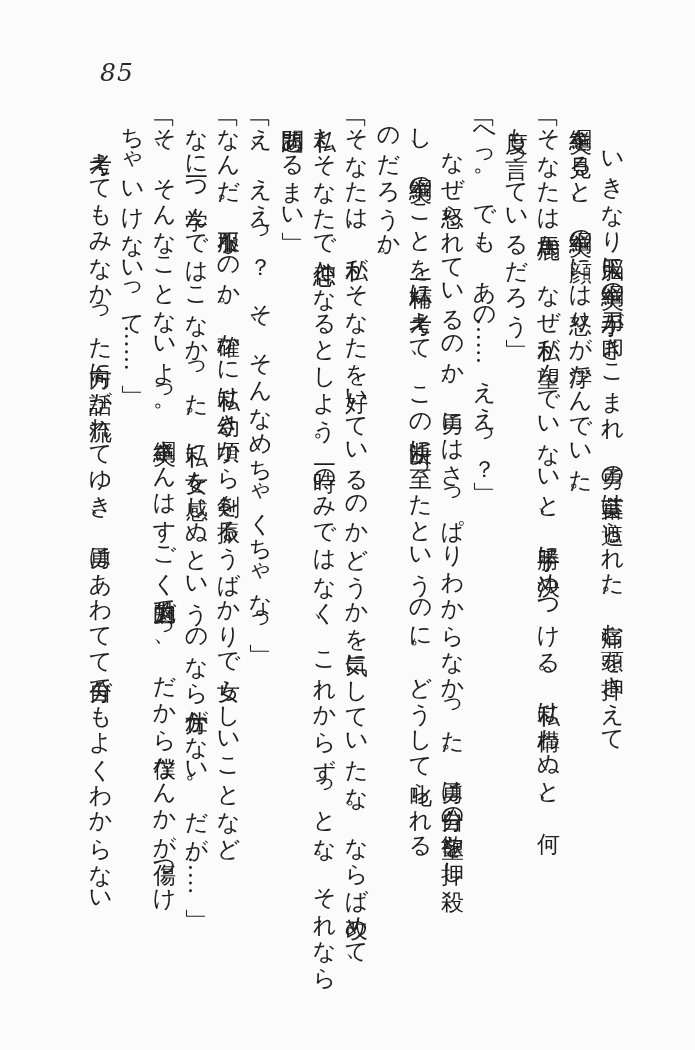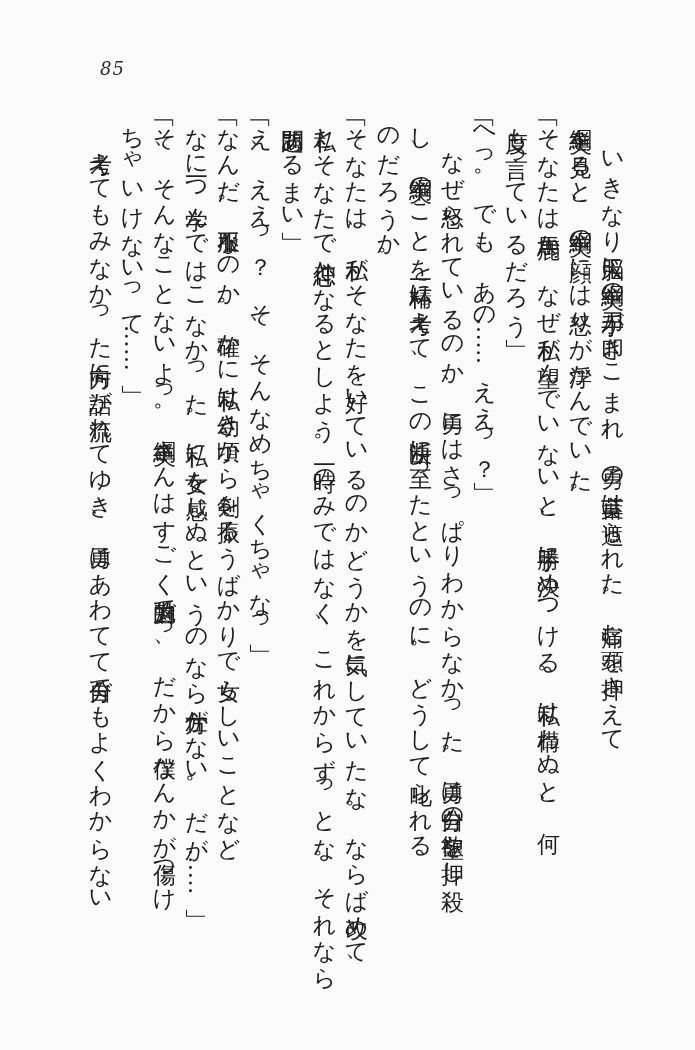--- a/index.html
+++ b/index.html
@@ -15,21 +15,21 @@
     position: relative;
     width: 695px;
     height: 1050px;
     background: #fbfbfb;
   }
   .page-number {
     position: absolute;
     top: 58px;
     left: 100px;
     font-style: italic;
-    font-size: 18px;
+    font-size: 25px;
     color: #2a2a2a;
     letter-spacing: 1px;
   }
   .text-block {
     position: absolute;
     top: 112px;
     right: 66px;
     width: 544px;
     height: 886px;
     writing-mode: vertical-rl;

